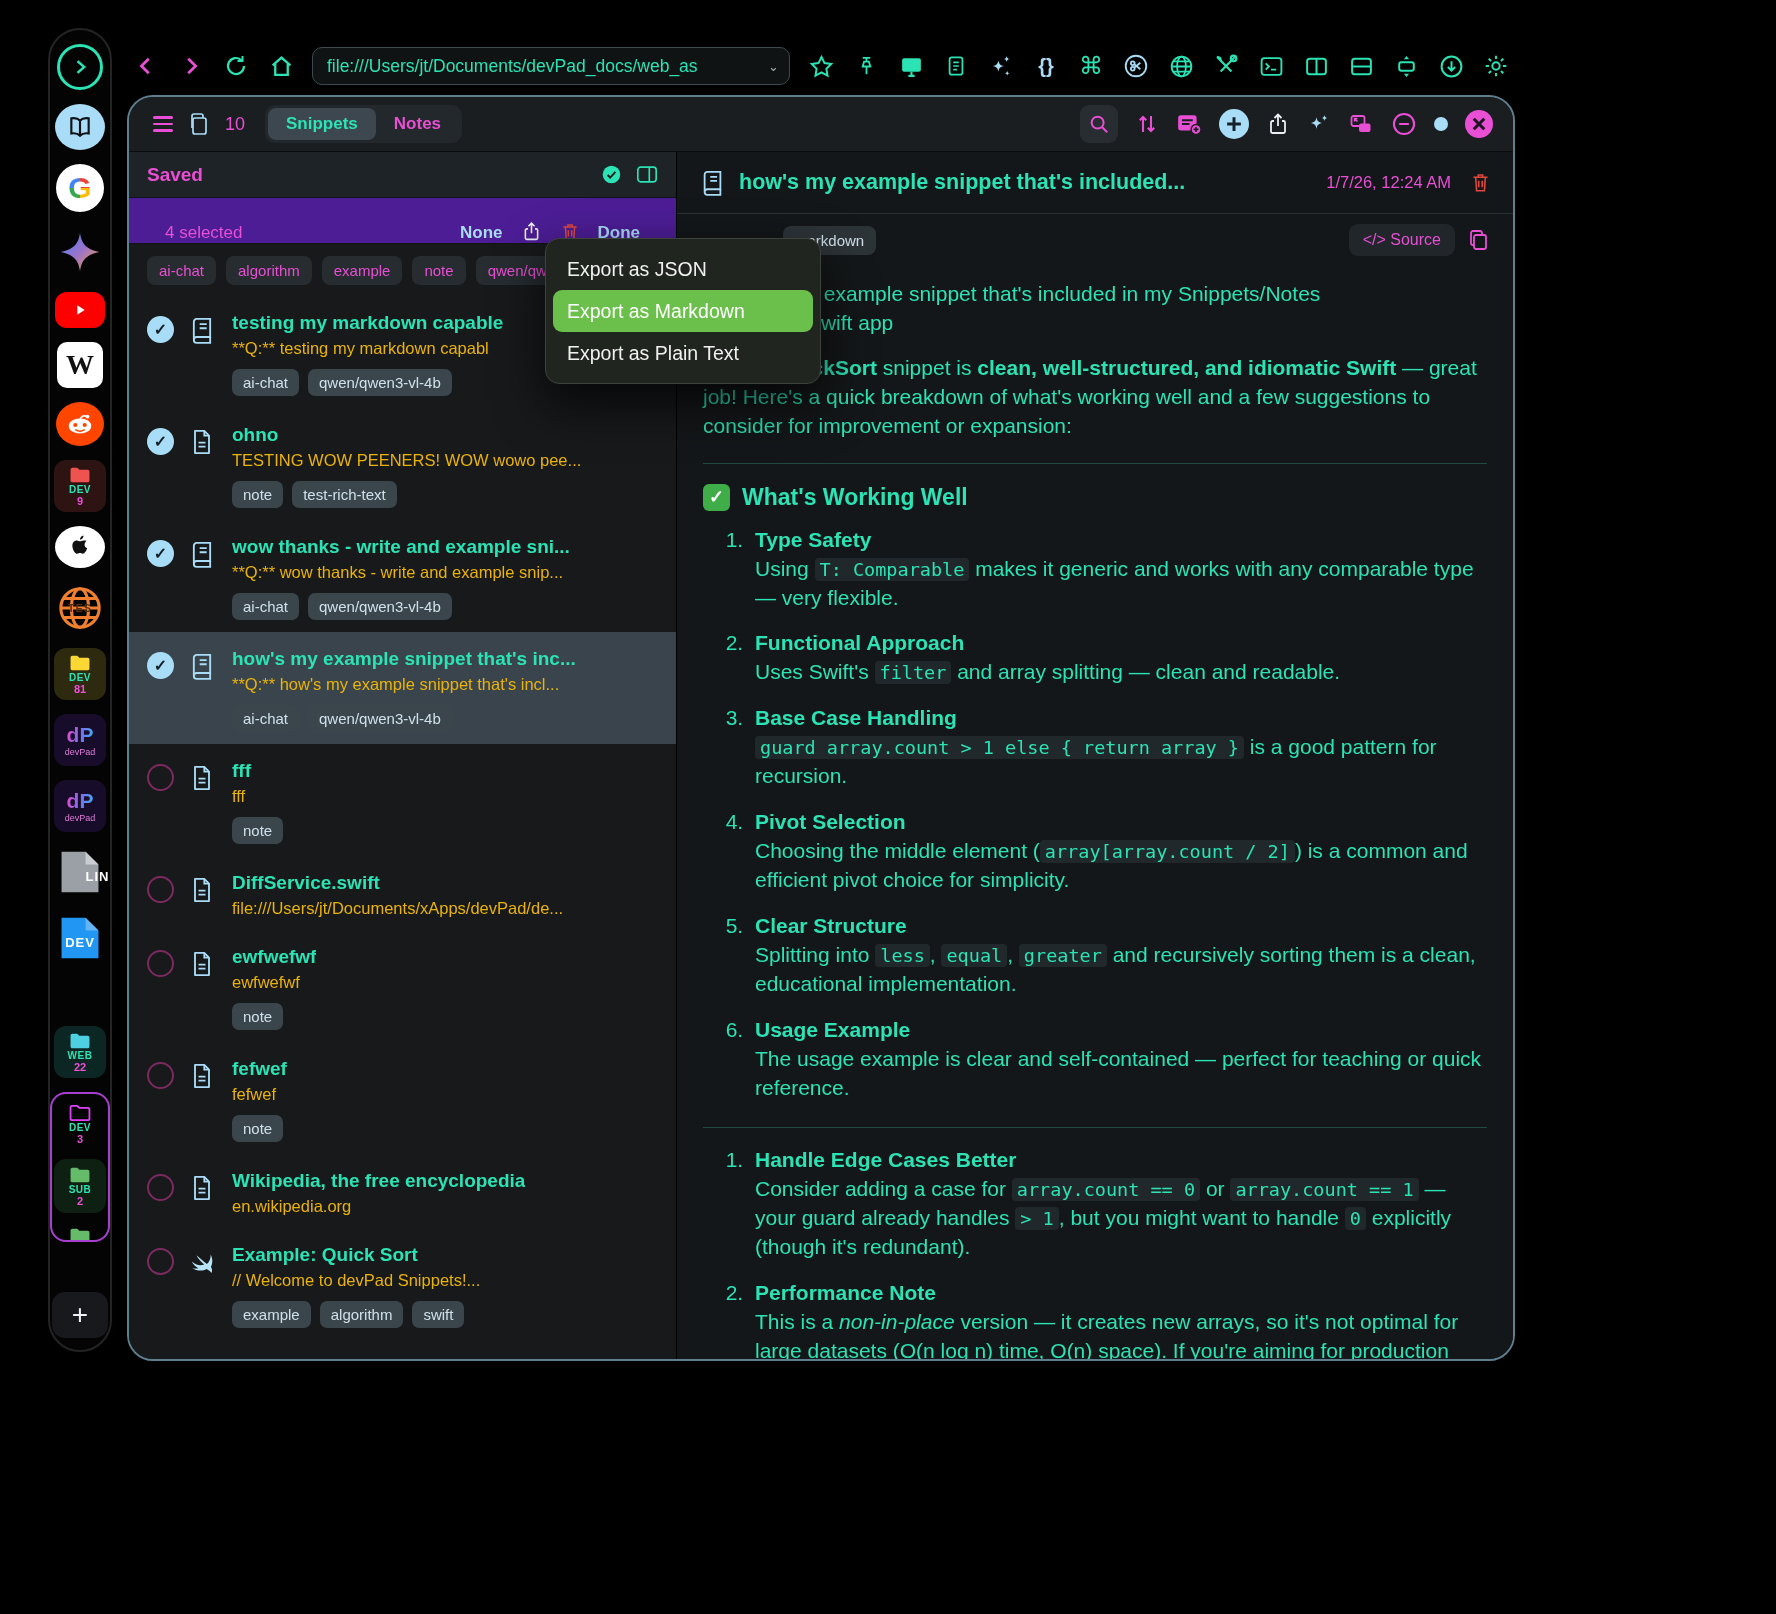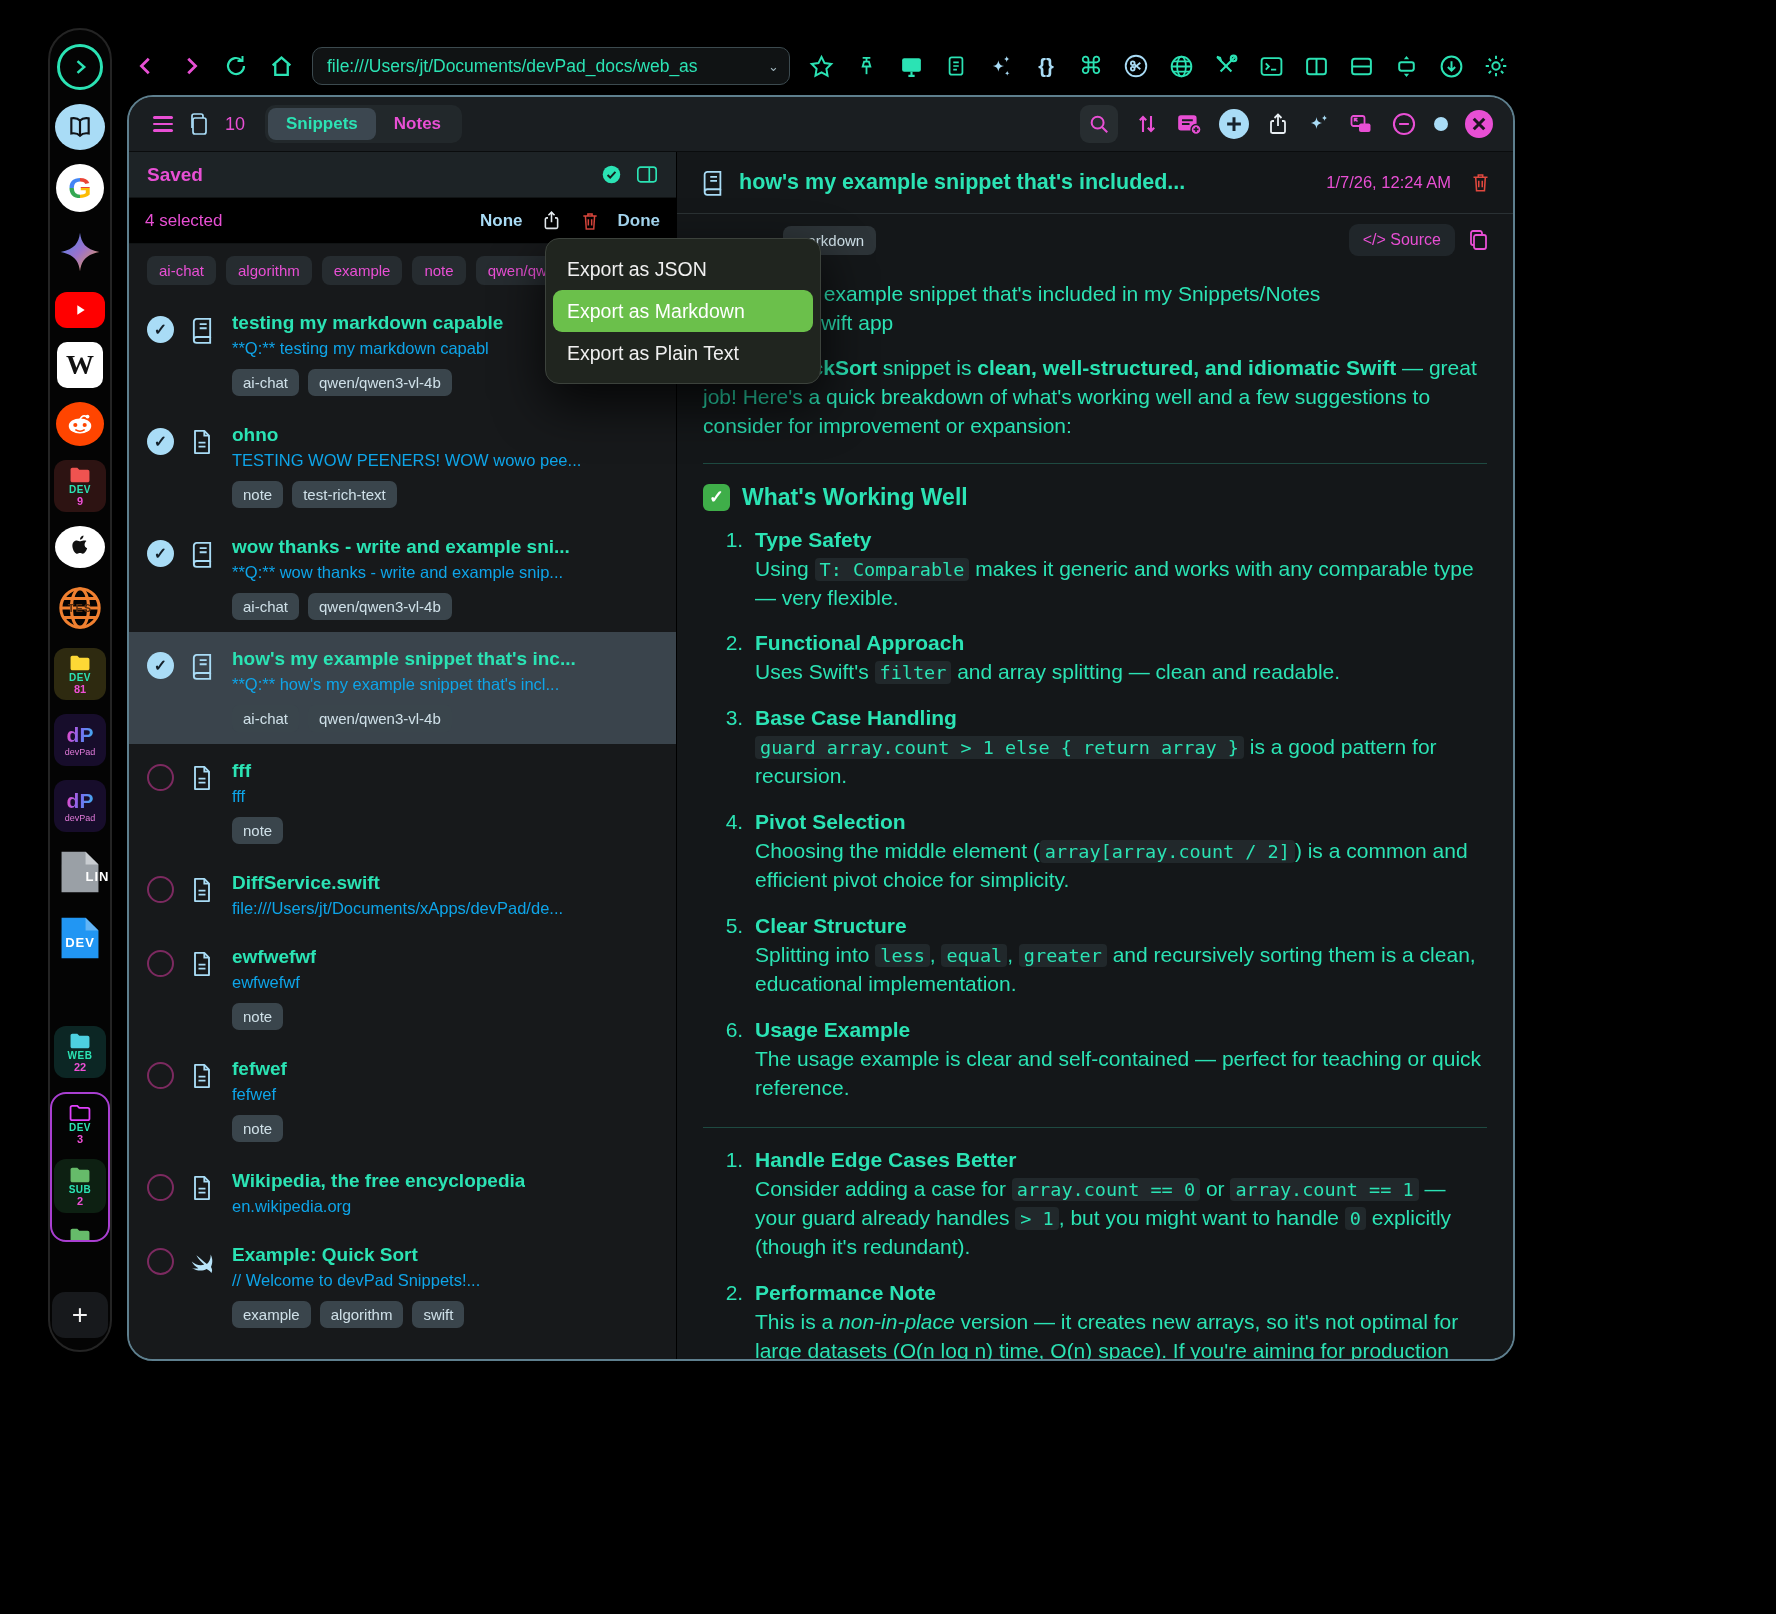--- a/index.html
+++ b/index.html
@@ -34,35 +34,35 @@
   .seg .s.active{background:#3c4750;color:#2be3b4;}
   .seg .s.idle{color:#e84fd4;}
   .ptop-right{margin-left:auto;display:flex;align-items:center;gap:17px;}
   .sq-ico{width:38px;height:38px;border-radius:9px;background:#272d30;display:flex;align-items:center;justify-content:center;}
   .pi{display:flex;align-items:center;justify-content:center;}
   
   .main{flex:1;display:flex;min-height:0;}
   .leftcol{width:548px;flex:0 0 auto;display:flex;flex-direction:column;background:#17191b;border-right:1px solid #000;}
   .savedrow{height:46px;background:#1d2326;border-bottom:1px solid #111415;display:flex;align-items:center;padding:0 18px;gap:14px;flex:0 0 auto;}
   .savedrow .t{color:#e84fd4;font-weight:bold;font-size:19px;margin-right:auto;}
-  .selrow{height:46px;background:#000000;border-bottom:1px solid #111415;display:flex;align-items:center;padding:0 16px;gap:18px;flex:0 0 auto;}
+  .selrow{height:46px;background:#4c1d95;border-bottom:1px solid #111415;display:flex;align-items:flex-end;padding:0 36px;gap:18px;flex:0 0 auto;}
   .selrow .c{color:#e84fd4;font-size:17px;margin-right:auto;}
   .selrow .none,.selrow .done{color:#a9dcf6;font-size:17px;font-weight:bold;}
   .ftags{height:52px;display:flex;align-items:center;gap:10px;padding:0 18px;flex:0 0 auto;}
   .fchip{background:#262c30;color:#e84fd4;font-size:15px;padding:6px 12px;border-radius:8px;white-space:nowrap;}
   .slist{flex:1;overflow:hidden;}
   .srow{display:flex;gap:14px;padding:16px 18px 12px;align-items:flex-start;}
   .srow.selected{background:#3a444c;}
   .ckb{width:27px;height:27px;border-radius:50%;flex:0 0 auto;margin-top:4px;}
   .ckb.on{background:#a9dcf6;display:flex;align-items:center;justify-content:center;color:#14202a;font-weight:bold;font-size:16px;}
   .ckb.off{border:2.5px solid #7c2a60;}
   .ric{width:30px;flex:0 0 auto;margin-top:3px;}
   .rbody{min-width:0;display:flex;flex-direction:column;gap:5px;}
   .rtitle{color:#2be3b4;font-weight:bold;font-size:19px;white-space:nowrap;overflow:hidden;}
-  .rsub{color:#0ea5e9;font-size:16.5px;white-space:nowrap;overflow:hidden;}
+  .rsub{color:#eab308;font-size:16.5px;white-space:nowrap;overflow:hidden;}
   .rtags{display:flex;gap:9px;margin-top:6px;}
   .rtag{background:#3a454c;color:#cfe0e8;font-size:15px;padding:5px 11px;border-radius:7px;}
   
   .rightcol{flex:1;background:#141719;display:flex;flex-direction:column;min-width:0;}
   .dhead{height:62px;border-bottom:1px solid #2a3134;display:flex;align-items:center;gap:13px;padding:0 22px;flex:0 0 auto;}
   .dtitle{color:#2be3b4;font-weight:bold;font-size:21.5px;white-space:nowrap;overflow:hidden;}
   .ddate{color:#e84fd4;font-size:16.5px;margin-left:auto;white-space:nowrap;}
   .dsub{height:52px;display:flex;align-items:center;gap:12px;padding:0 22px;flex:0 0 auto;}
   .mdchip{background:#2d3438;color:#cfe0e8;font-size:15px;padding:6px 12px;border-radius:8px;margin-left:84px;}
   .srcchip{margin-left:auto;background:#20262a;color:#e84fd4;font-size:16px;padding:7px 14px;border-radius:9px;white-space:nowrap;}

